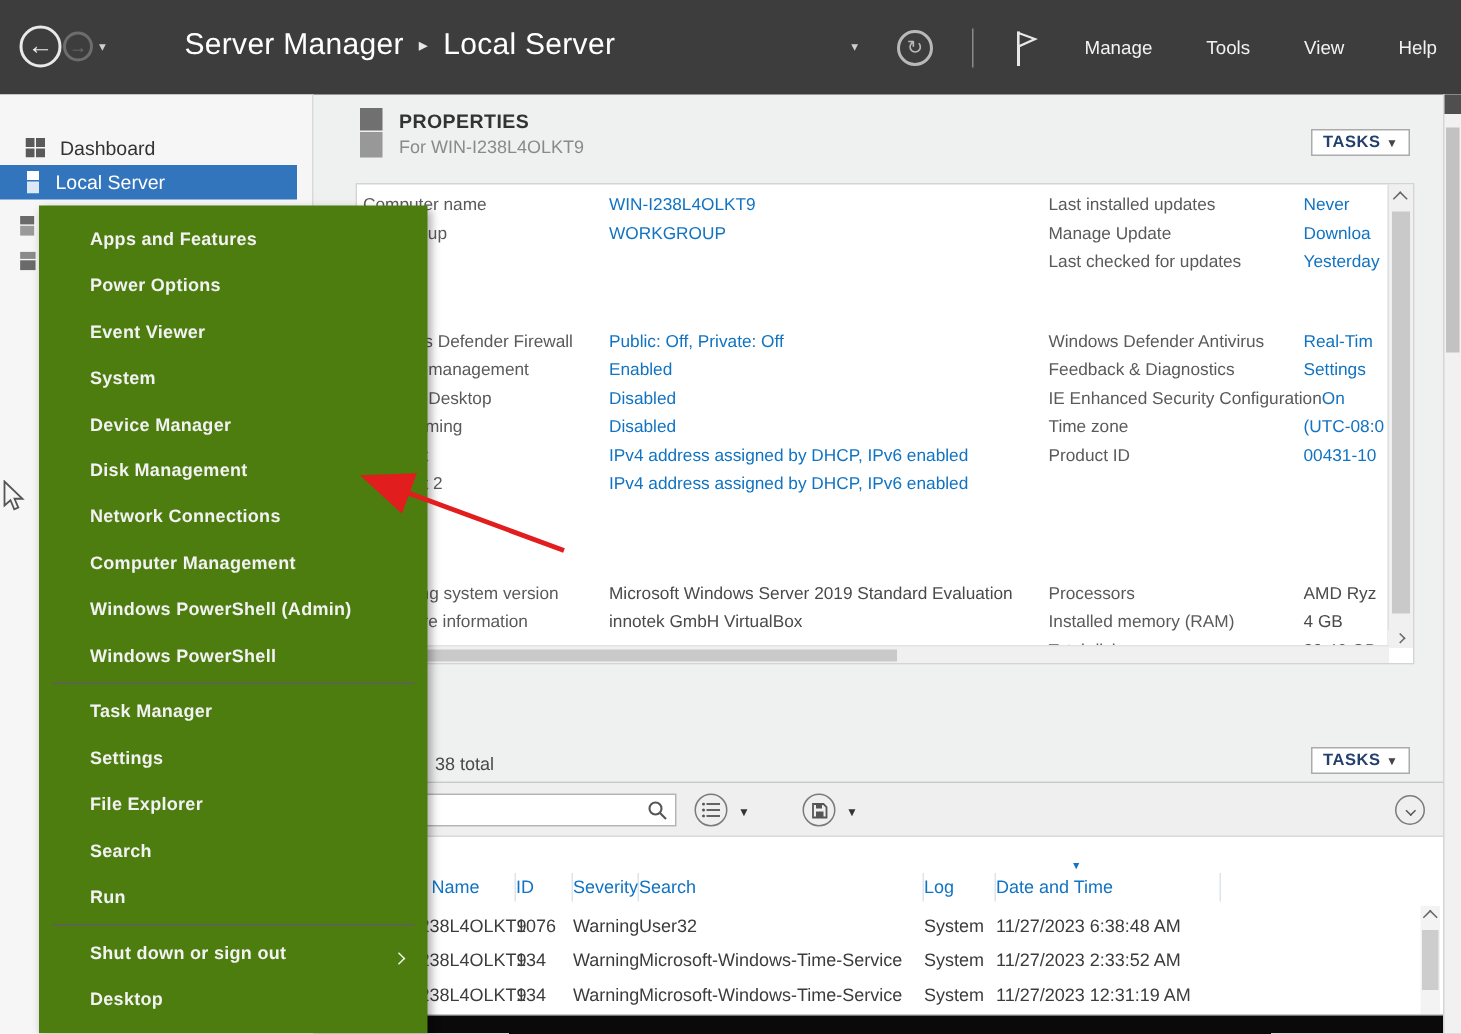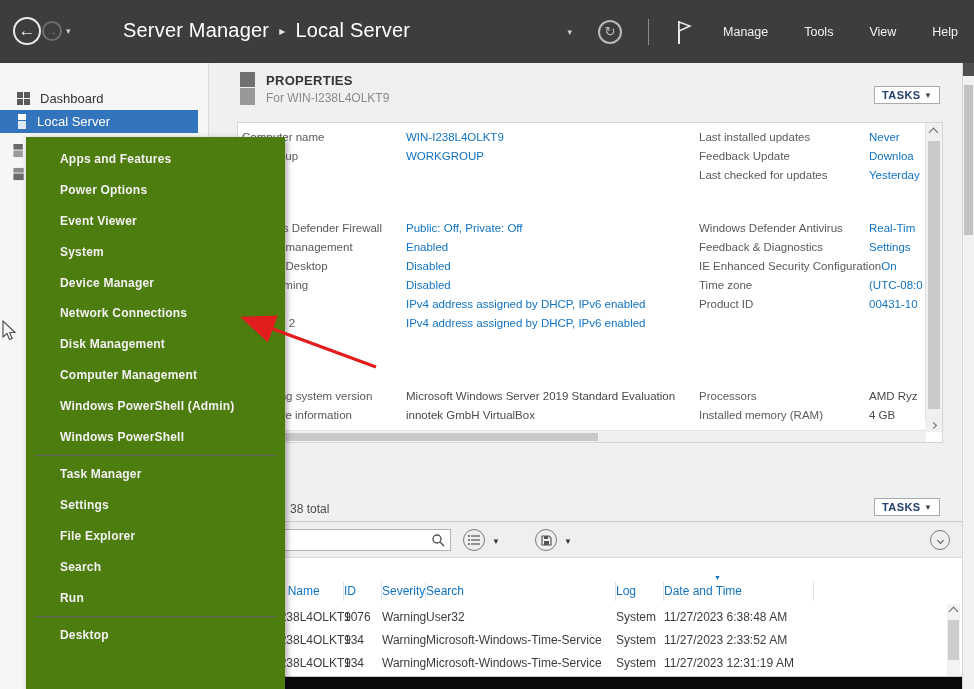--- a/index.html
+++ b/index.html
@@ -226,21 +226,21 @@
           <span class="pvalue muted">innotek GmbH VirtualBox</span>
         </div>
       </div>
     <div class="pgroup col2" id="pg-r1">
 
     <div class="prow">
           <span class="plabel">Last installed updates</span>
           <span class="pvalue">Never</span>
         </div>
         <div class="prow">
-          <span class="plabel">Feedback Update</span>
+          <span class="plabel">Manage Update</span>
           <span class="pvalue">Downloa</span>
         </div>
         <div class="prow">
           <span class="plabel">Last checked for updates</span>
           <span class="pvalue">Yesterday</span>
         </div>
       </div>
     <div class="pgroup col2" id="pg-r2">
 
     <div class="prow">
@@ -406,30 +406,30 @@
         <span>System</span>
 
       </div>
 
       <div class="menu-item">
         <span>Device Manager</span>
 
       </div>
 
       <div class="menu-item">
+        <span>Disk Management</span>
+
+      </div>
+
+      <div class="menu-item">
         <span>Network Connections</span>
 
       </div>
 
       <div class="menu-item">
-        <span>Disk Management</span>
-
-      </div>
-
-      <div class="menu-item">
         <span>Computer Management</span>
 
       </div>
 
       <div class="menu-item">
         <span>Windows PowerShell (Admin)</span>
 
       </div>
 
       <div class="menu-item">
@@ -459,20 +459,24 @@
 
       </div>
 
       <div class="menu-item">
         <span>Run</span>
 
       </div>
 
       <div class="menu-divider"></div>
 
+      <div class="menu-item">
+        <span>Shut down or sign out</span>
+        <span class="mi-chevron" style="display: block;"><span class="chev chev-right"></span></span>
+      </div>
 
       <div class="menu-item">
         <span>Desktop</span>
 
       </div>
     </div>
 
   <svg class="red-arrow" width="160" height="78" viewBox="0 0 160 78">
     <defs>
       <marker id="ah" orient="auto" markerWidth="11" markerHeight="9" refX="9" refY="4.5">

